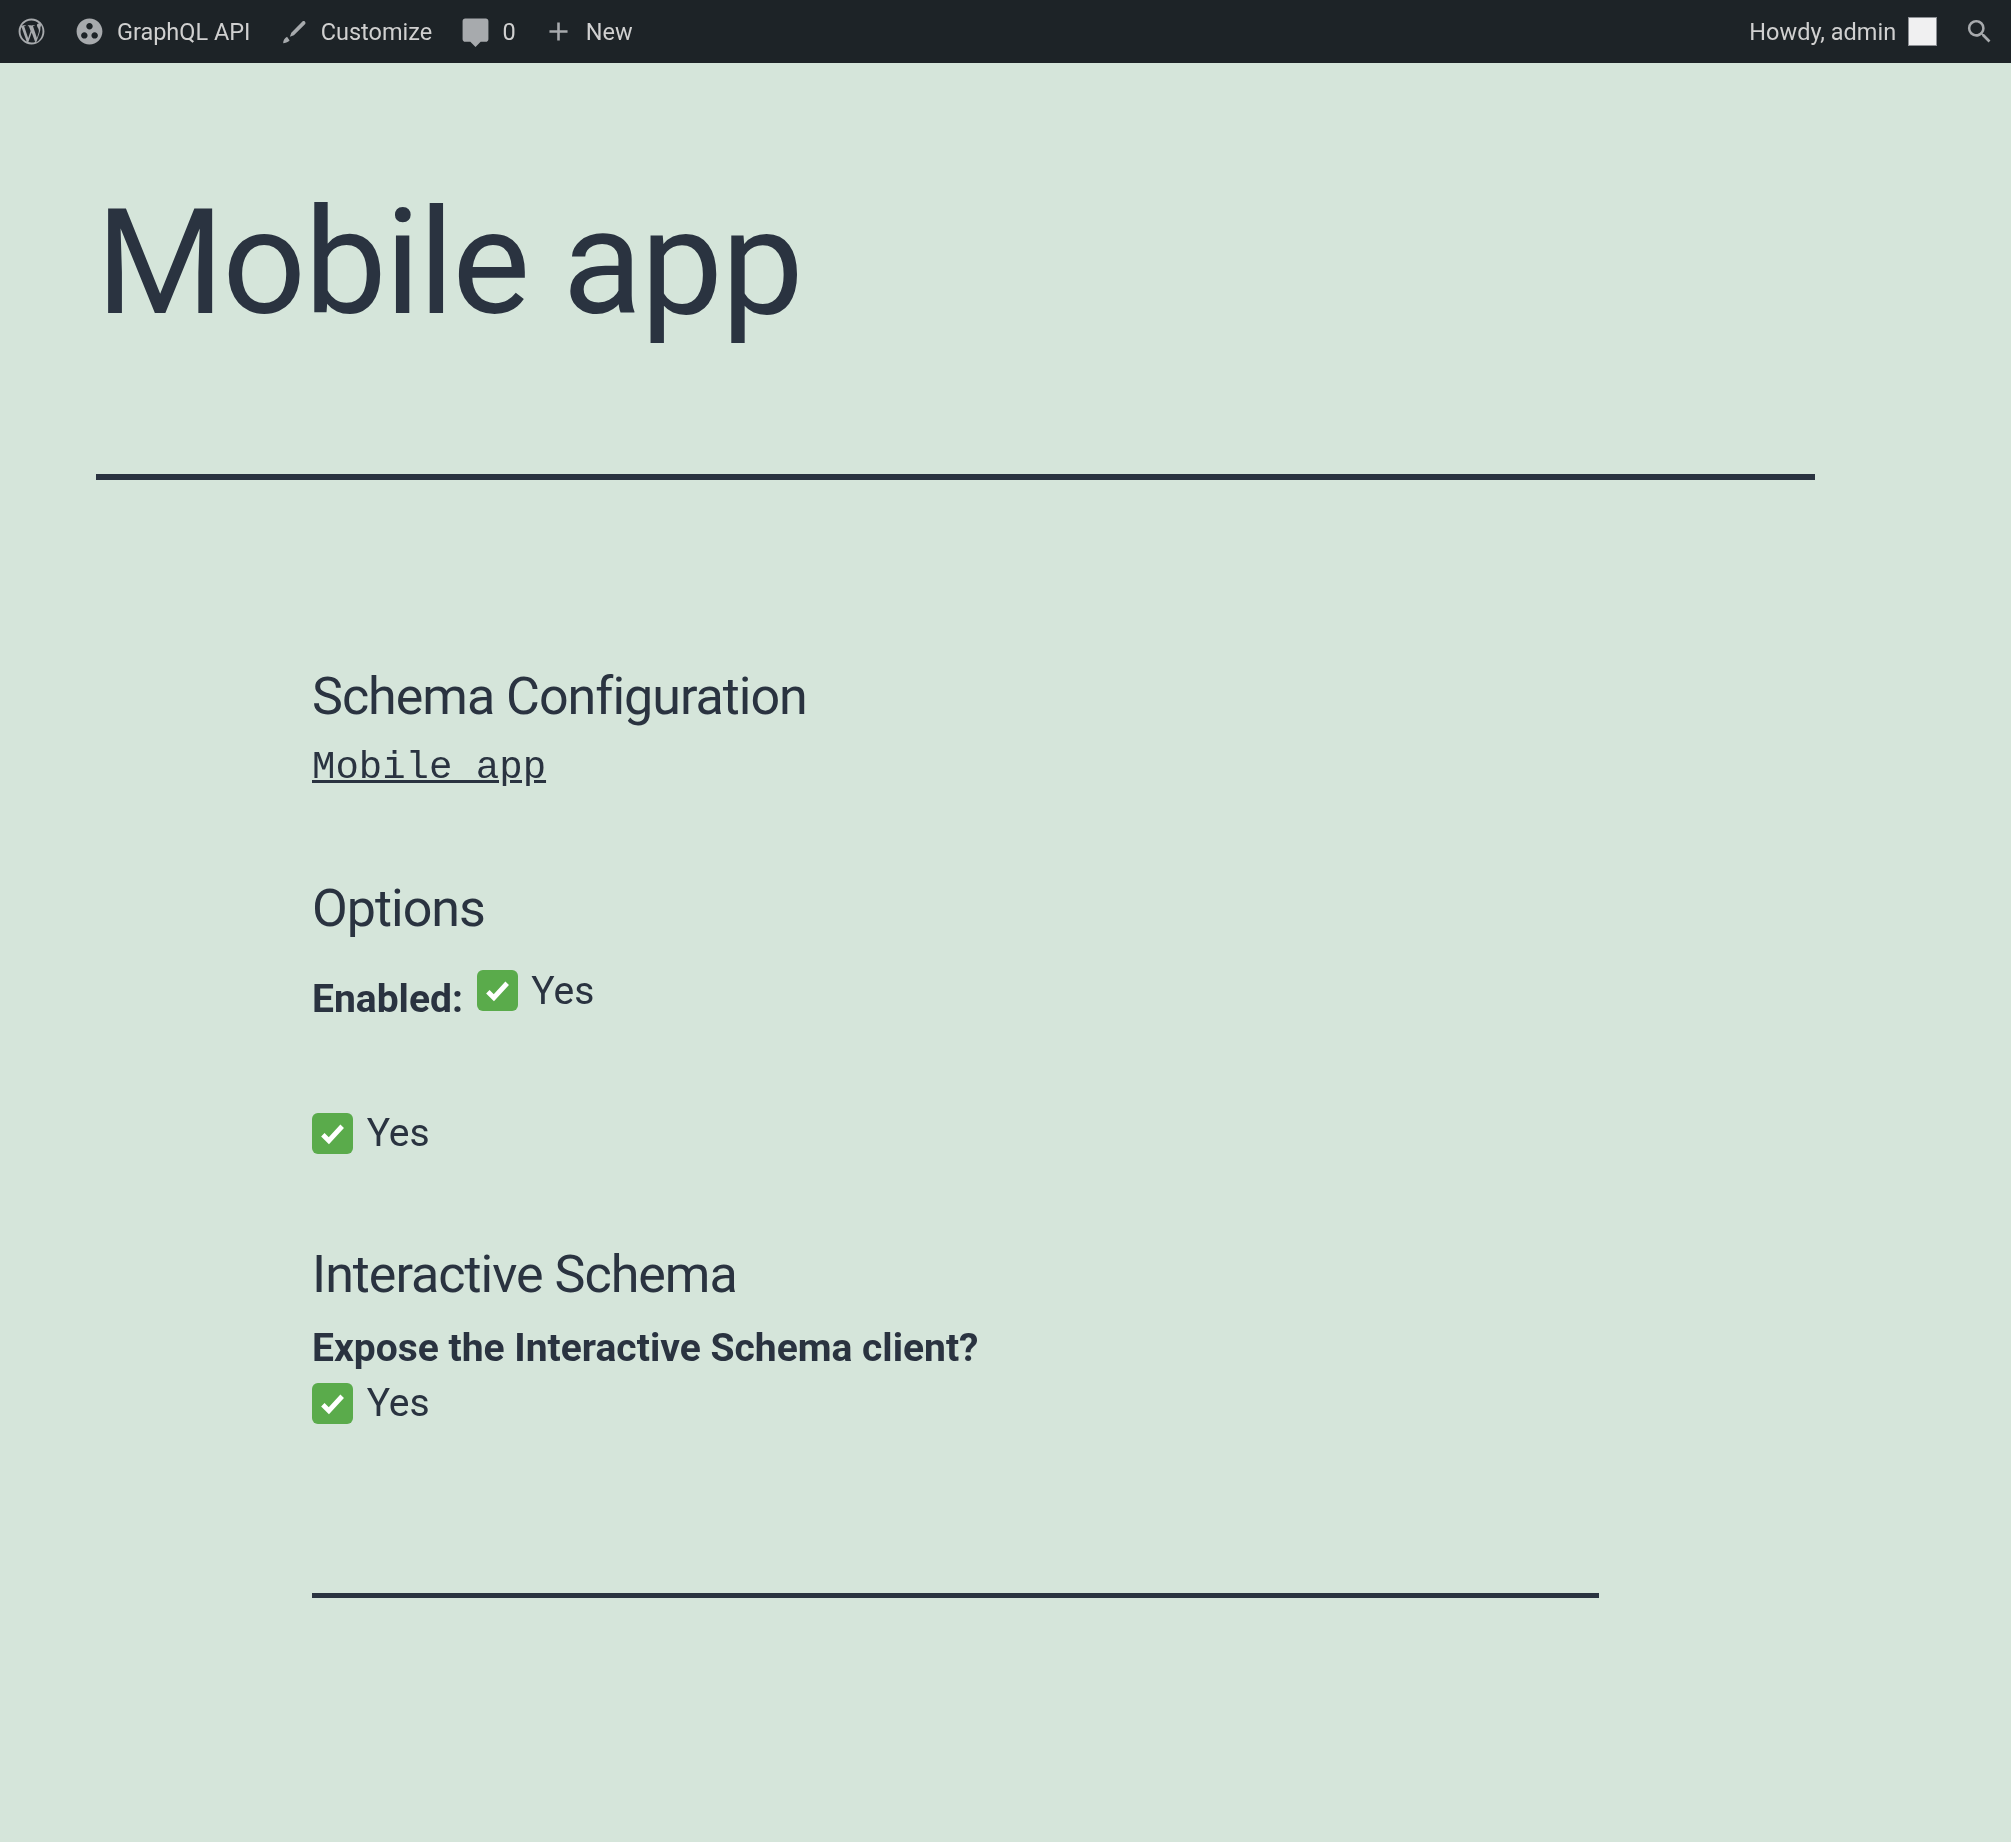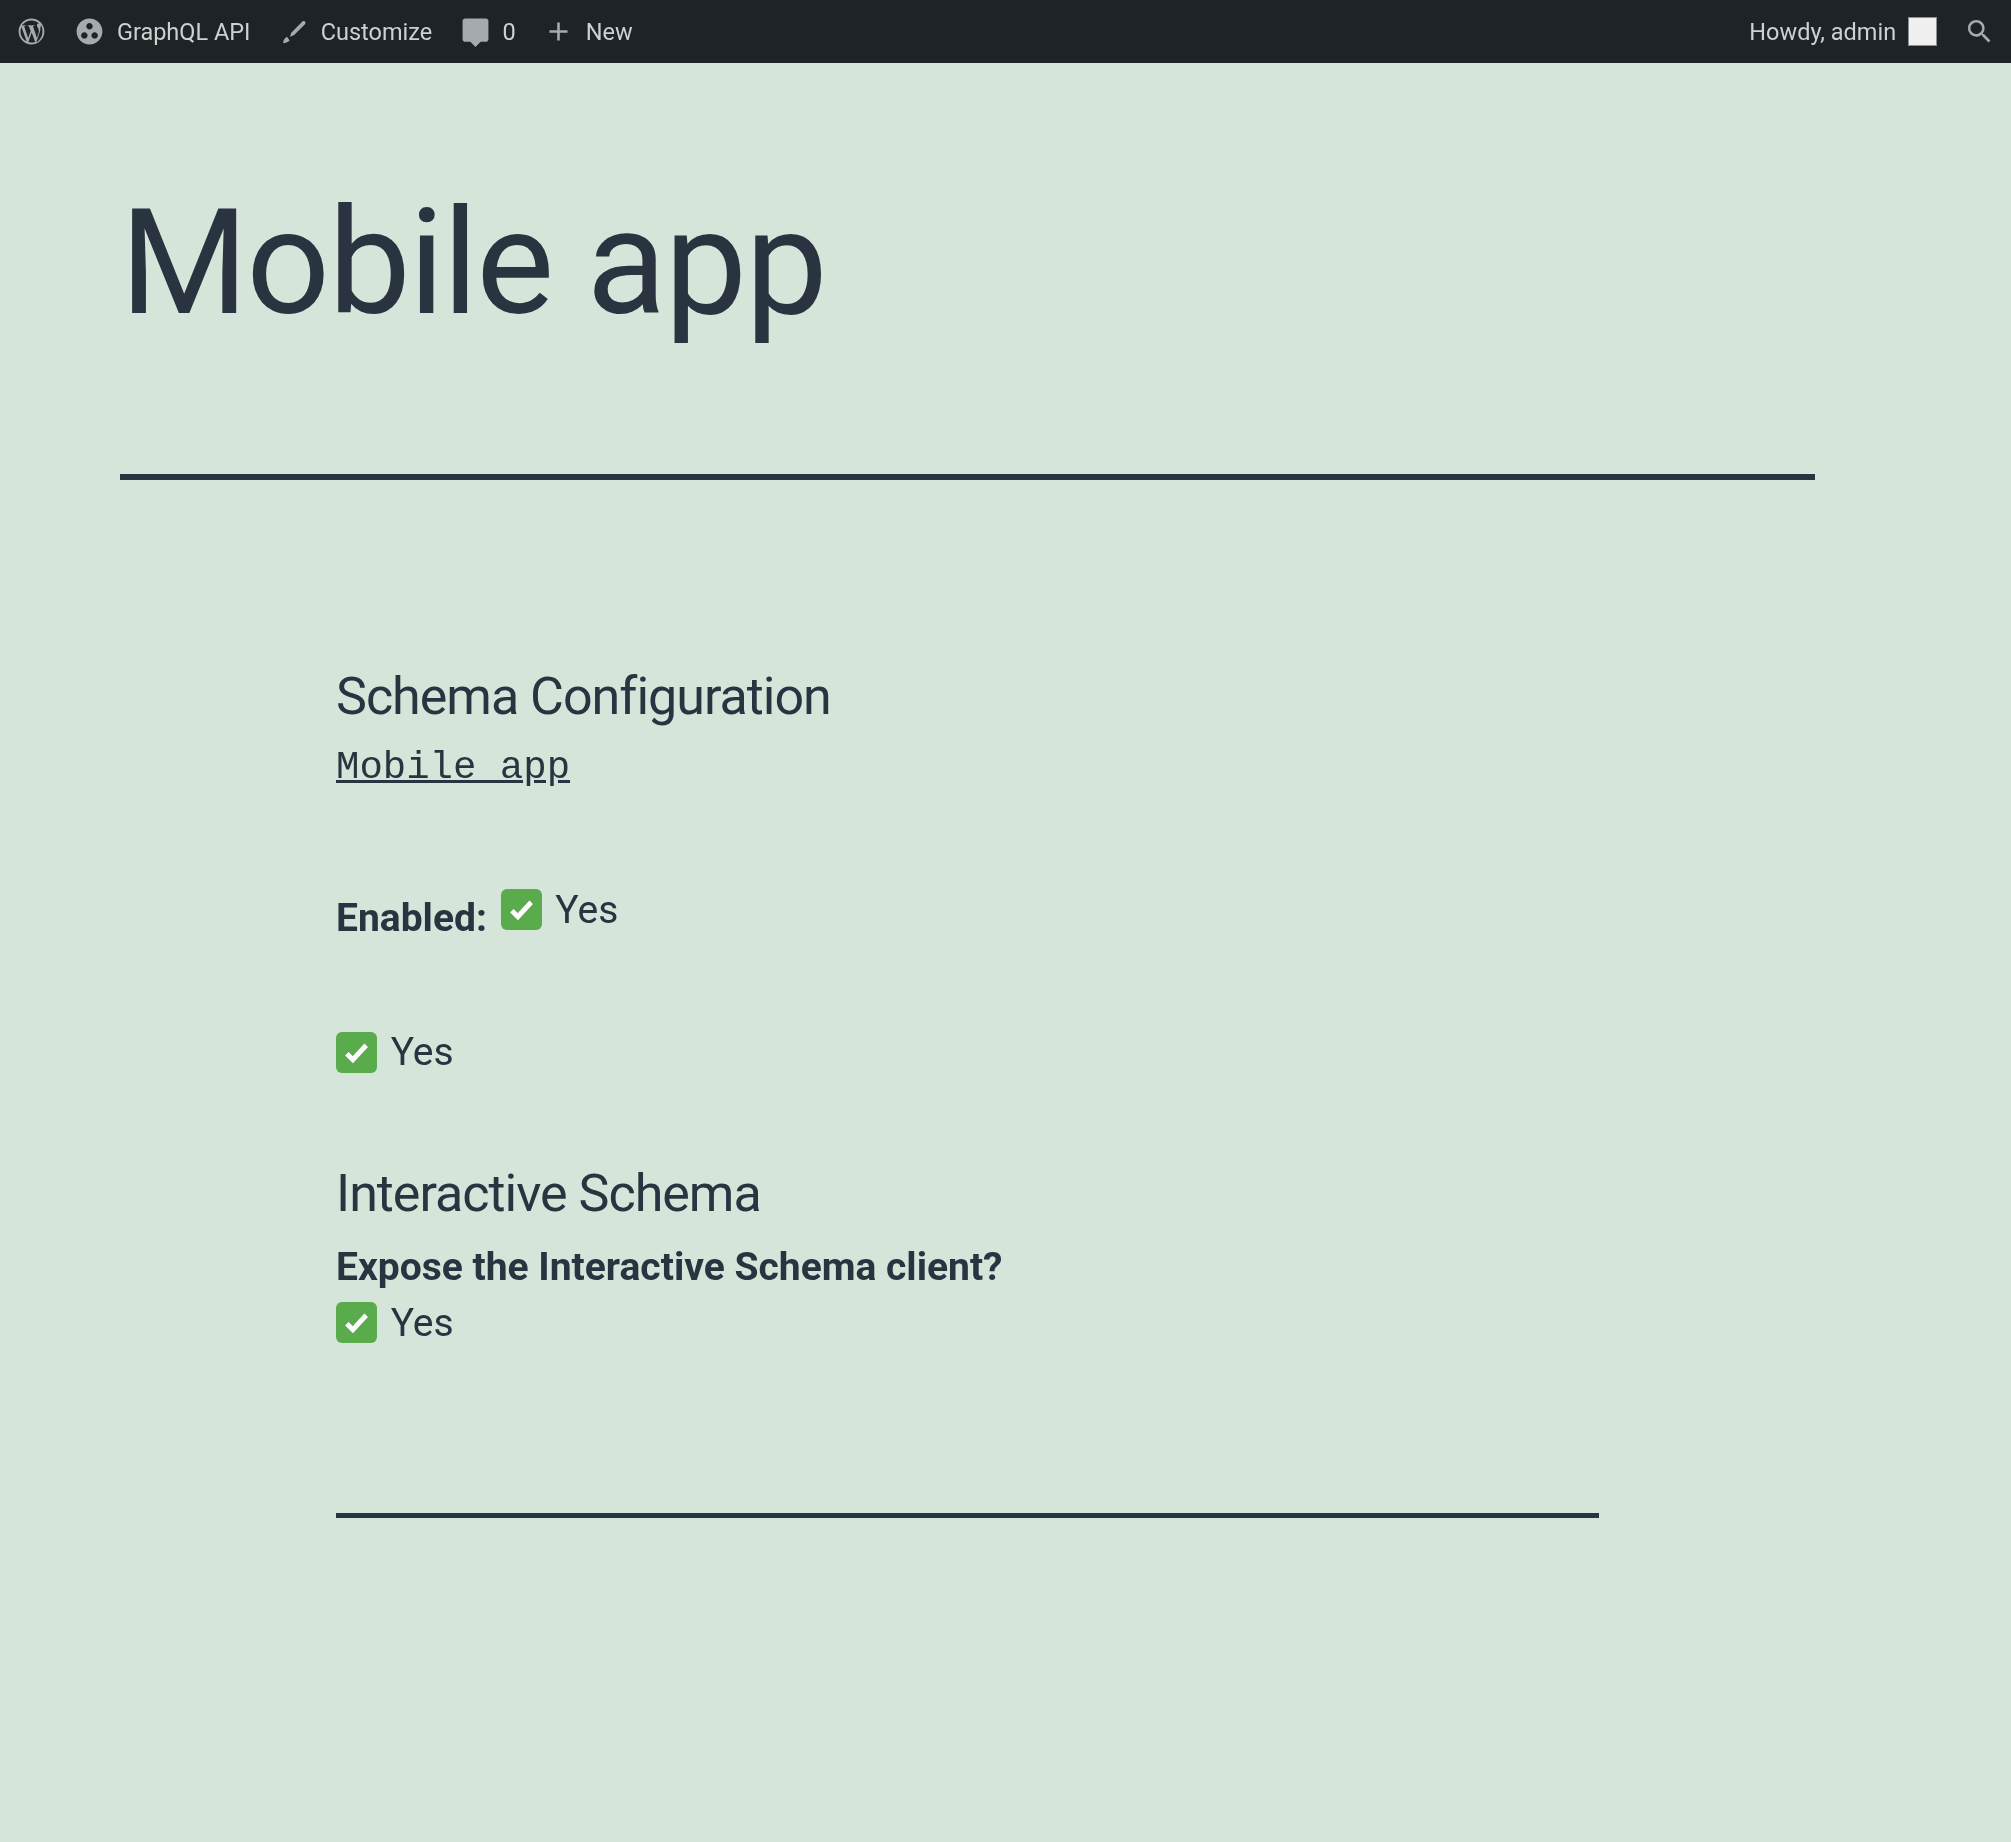--- a/index.html
+++ b/index.html
@@ -49,21 +49,21 @@
       fill: #a7aaad;
     }
     .avatar-box {
       width: 29px;
       height: 29px;
       background: #f0f0f1;
       border: 1px solid #8c8f94;
     }
     
     .page {
-      padding: 127px 196px 0 120px;
+      padding: 127px 196px 0 96px;
     }
     .page-title {
       font-size: 147px;
       font-weight: 400;
       color: #2a3340;
       letter-spacing: -2px;
       line-height: 1;
       margin-bottom: 137px;
     }
     .hr-thick {
@@ -202,20 +202,21 @@
   <div class="hr-thick"></div>
 
   <div class="content">
 
     <div class="section">
       <h2 class="section-heading">Schema Configuration</h2>
       <a class="link-mono">Mobile app</a>
     </div>
 
     <div class="section">
+      <h2 class="section-heading">Options</h2>
       <div class="field-inline">
         <span class="field-label">Enabled:</span>
         <span class="check-icon">
           <svg viewBox="0 0 24 24">
               <polyline points="4 13 9 18 20 6"></polyline>
             </svg>
         </span>
         <span>Yes</span>
       </div>
     </div>

